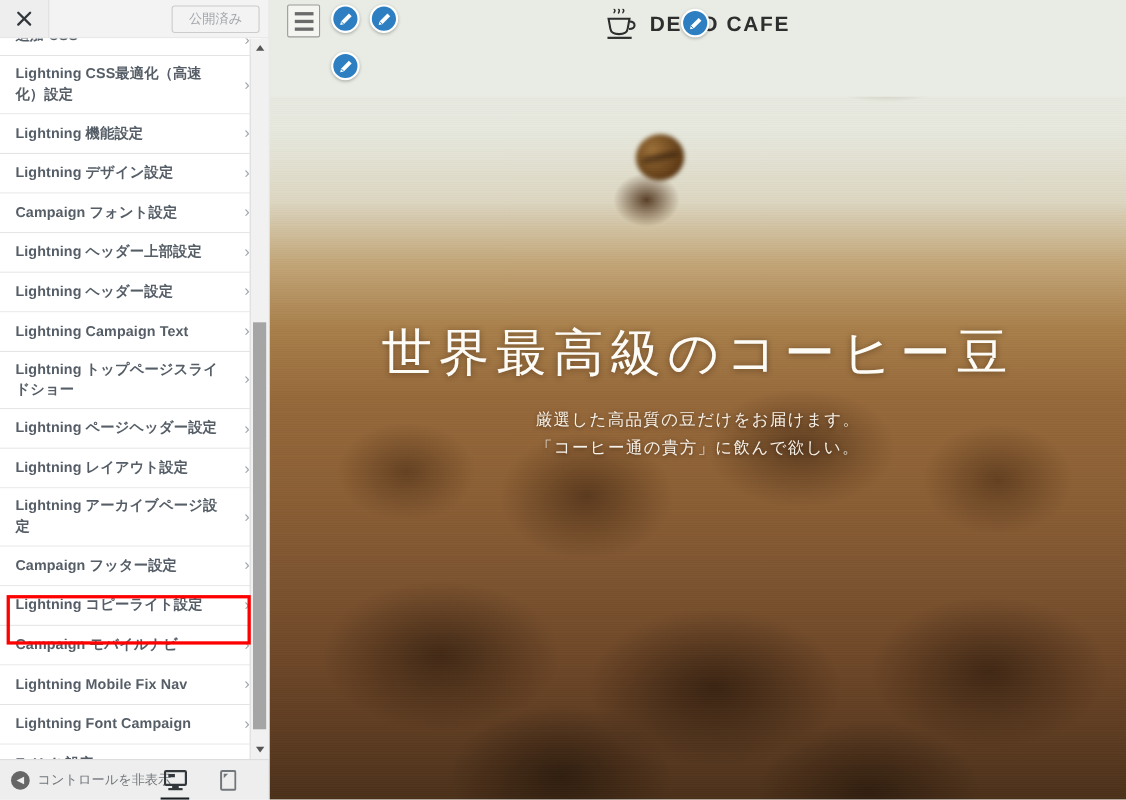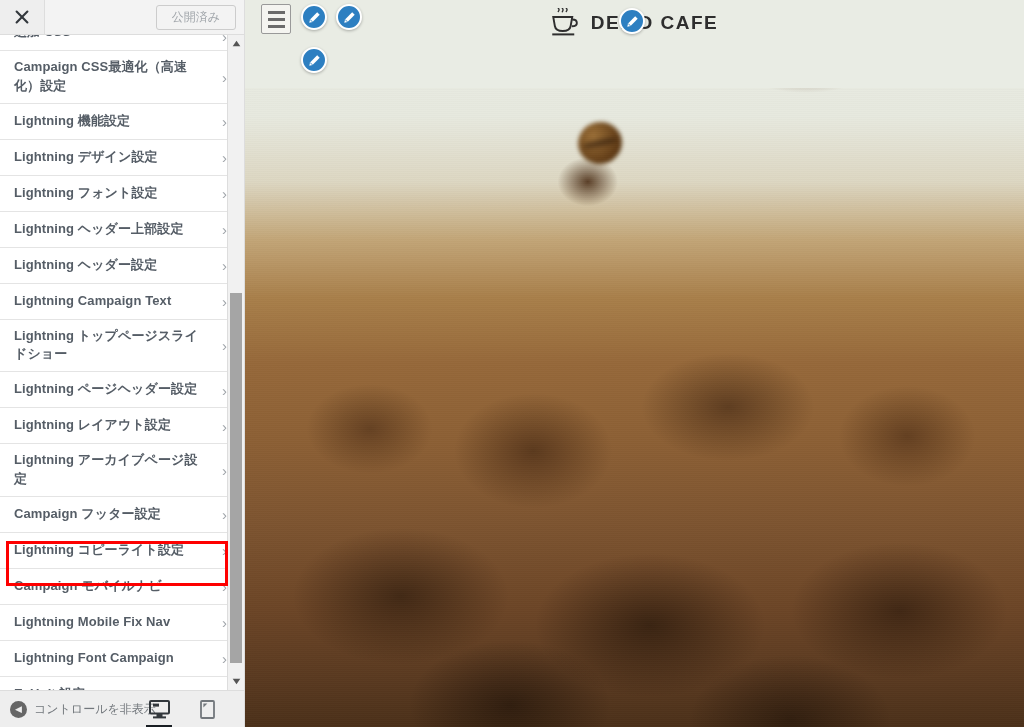--- a/index.html
+++ b/index.html
@@ -321,33 +321,33 @@
       </div>
     </div>
 
     <div class="cz-body">
       <div class="cz-list" id="cz-list" style="top: -12px;">
           <div class="cz-item cut">
             <span class="cz-item-label">追加 CSS</span>
             <span class="cz-chevron">›</span>
           </div>
           <div class="cz-item">
-            <span class="cz-item-label">Campaign CSS最適化（高速化）設定</span>
+            <span class="cz-item-label">Lightning CSS最適化（高速化）設定</span>
             <span class="cz-chevron">›</span>
           </div>
           <div class="cz-item">
             <span class="cz-item-label">Lightning 機能設定</span>
             <span class="cz-chevron">›</span>
           </div>
           <div class="cz-item">
             <span class="cz-item-label">Lightning デザイン設定</span>
             <span class="cz-chevron">›</span>
           </div>
           <div class="cz-item">
-            <span class="cz-item-label">Lightning フォント設定</span>
+            <span class="cz-item-label">Campaign フォント設定</span>
             <span class="cz-chevron">›</span>
           </div>
           <div class="cz-item">
             <span class="cz-item-label">Lightning ヘッダー上部設定</span>
             <span class="cz-chevron">›</span>
           </div>
           <div class="cz-item">
             <span class="cz-item-label">Lightning ヘッダー設定</span>
             <span class="cz-chevron">›</span>
           </div>
@@ -443,20 +443,27 @@
 
   <div class="preview">
 
     <div class="hero">
       <div class="hero-bg"></div>
       <div class="bean" style="left:487px;top:22px;width:66px;height:30px;transform:rotate(-24deg);background:radial-gradient(ellipse at 35% 35%, #a9793f, #5f3a16 75%);"></div>
       <div class="bean" style="left:697px;top:34px;width:52px;height:26px;transform:rotate(8deg);background:radial-gradient(ellipse at 40% 32%, #8e六5 0%, #6a4018 75%);background:radial-gradient(ellipse at 40% 32%, #946530, #5c3714 75%);"></div>
       <div class="bean" style="left:333px;top:122px;width:44px;height:42px;transform:rotate(-12deg);background:radial-gradient(ellipse at 38% 32%, #9d7038, #55320f 78%);"></div>
       <div class="hero-grain"></div>
 
+      <div class="hero-text">
+        <div class="hero-title">世界最高級のコーヒー豆</div>
+        <div class="hero-sub">
+          <div>厳選した高品質の豆だけをお届けます。</div>
+          <div>「コーヒー通の貴方」に飲んで欲しい。</div>
+        </div>
+      </div>
     </div>
 
     <div class="site-header">
       <div class="hamburger">
         <span></span>
         <span></span>
         <span></span>
       </div>
 
       <div class="site-logo">

